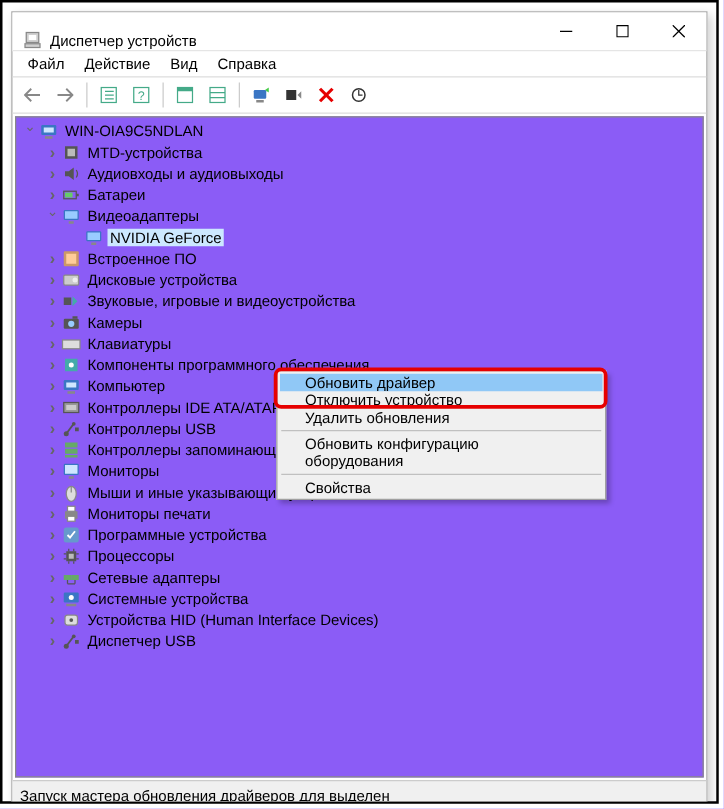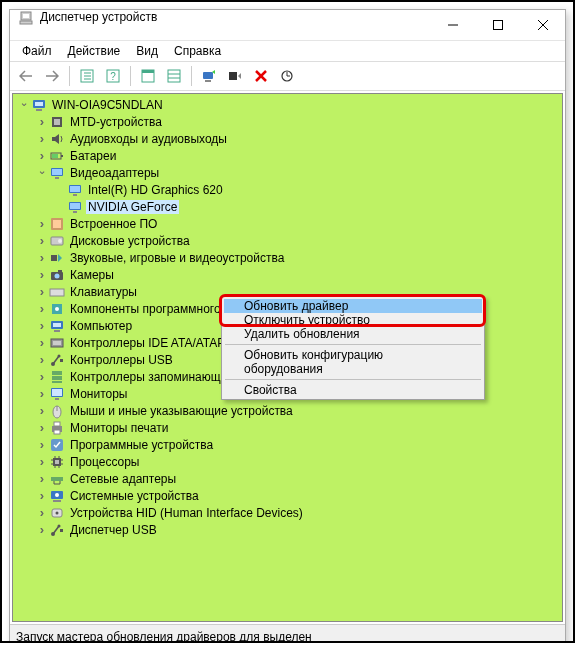--- a/index.html
+++ b/index.html
@@ -20,21 +20,21 @@
   flex-direction: column;
   height: 100%;
   border: 1px solid #aaa;
   margin: 7px;
   background: #fff;
   box-shadow: 3px 3px 8px rgba(0,0,0,0.2);
 }
 
 .titlebar {
   display: flex;
-  align-items: flex-start;
+  align-items: flex-end;
   height: 30px;
   background: #fff;
   border-bottom: 1px solid #e5e5e5;
   padding-left: 8px;
 }
 
 .titlebar-icon {
   width: 16px;
   height: 16px;
   margin-right: 6px;
@@ -96,21 +96,21 @@
 .tool-sep {
   width: 1px;
   height: 20px;
   background: #ccc;
   margin: 0 3px;
 }
 
 .tree-pane {
   flex: 1;
   overflow: auto;
-  background: #bef264;
+  background: #8b5cf6;
   position: relative;
   border: 1px solid #888;
   margin: 2px 2px;
 }
 
 .tree {
   padding: 2px 0;
 }
 
 .tree-row {
@@ -371,32 +371,20 @@
       <span class="expander open"></span>
       <span class="row-icon">
             <svg width="16" height="16" viewBox="0 0 16 16">
               <rect x="2" y="3" width="12" height="8" fill="#3a76c4" rx="1"></rect>
               <rect x="3" y="4" width="10" height="6" fill="#9cf"></rect>
               <rect x="6" y="12" width="4" height="2" fill="#888"></rect>
             </svg>
           </span>
       <span class="row-label">Видеоадаптеры</span>
     </div>
-        <div class="tree-row">
-          <span class="indent iw-2"></span>
-          <span class="expander none"></span>
-          <span class="row-icon">
-            <svg width="16" height="16" viewBox="0 0 16 16">
-              <rect x="2" y="3" width="12" height="8" fill="#3a76c4" rx="1"></rect>
-              <rect x="3" y="4" width="10" height="6" fill="#9cf"></rect>
-              <rect x="6" y="12" width="4" height="2" fill="#888"></rect>
-            </svg>
-          </span>
-          <span class="row-label">Intel(R) HD Graphics 620</span>
-        </div>
         <div class="tree-row selected">
           <span class="indent iw-2"></span>
           <span class="expander none"></span>
           <span class="row-icon">
             <svg width="16" height="16" viewBox="0 0 16 16">
               <rect x="2" y="3" width="12" height="8" fill="#3a76c4" rx="1"></rect>
               <rect x="3" y="4" width="10" height="6" fill="#9cf"></rect>
               <rect x="6" y="12" width="4" height="2" fill="#888"></rect>
             </svg>
           </span>

